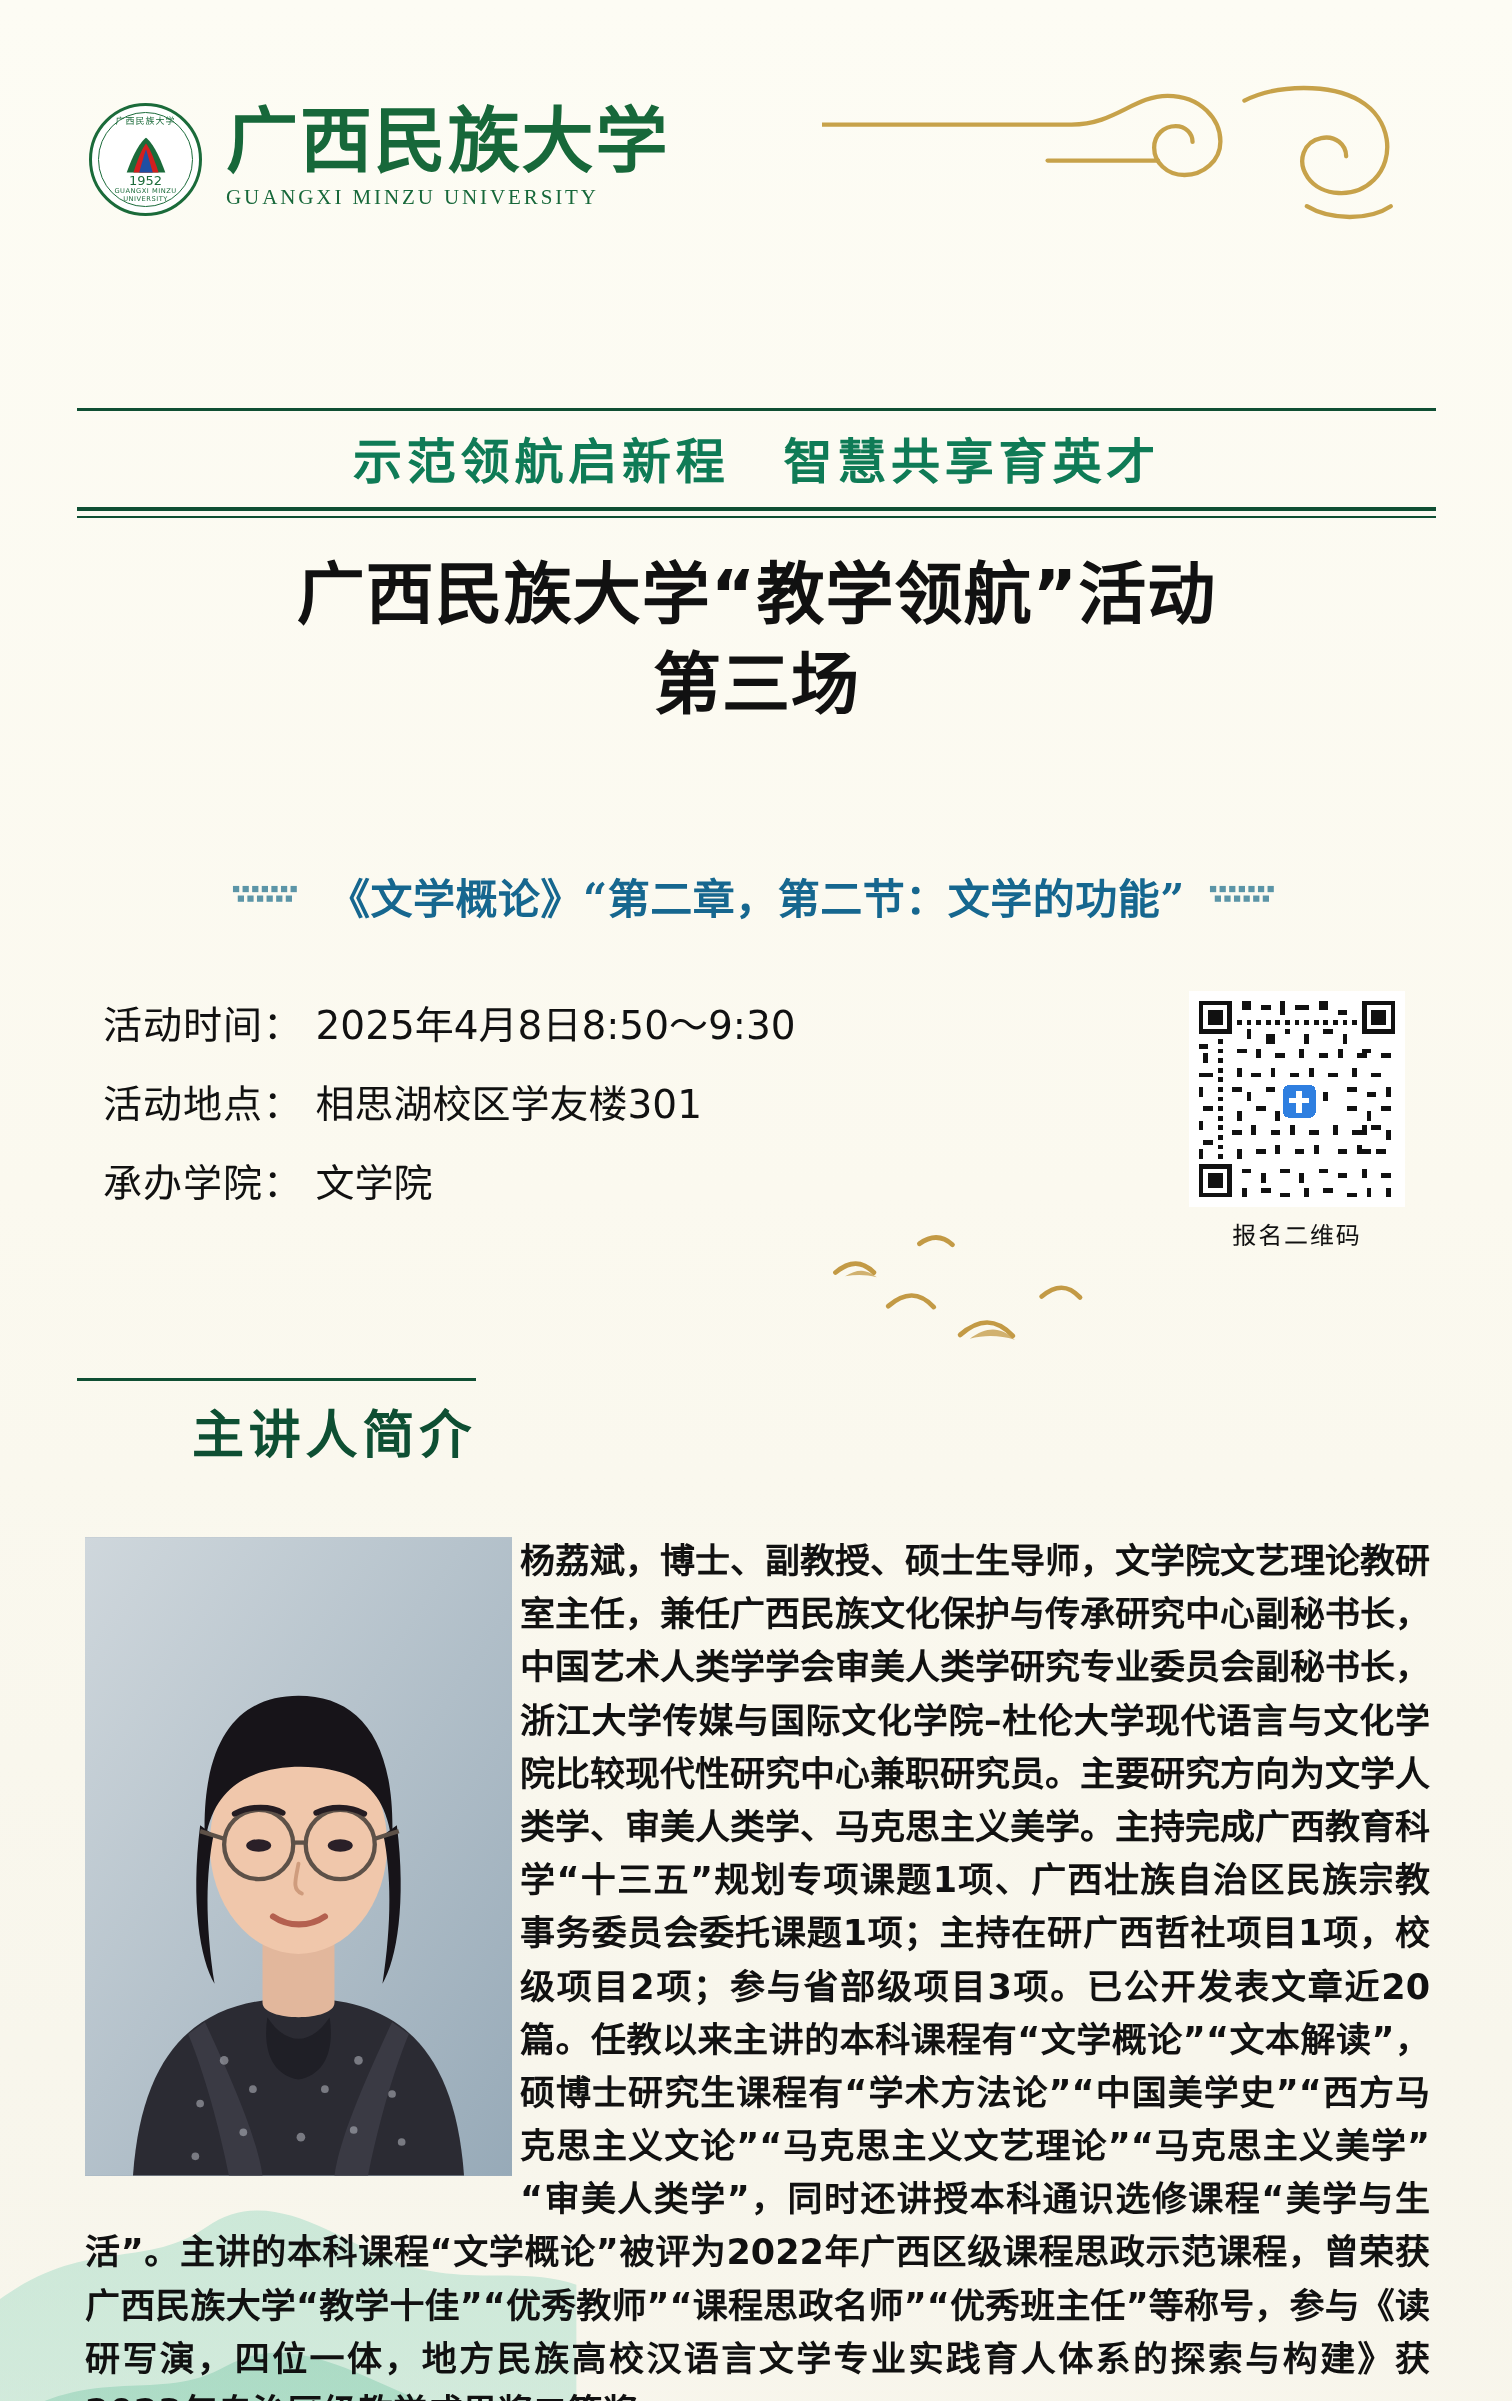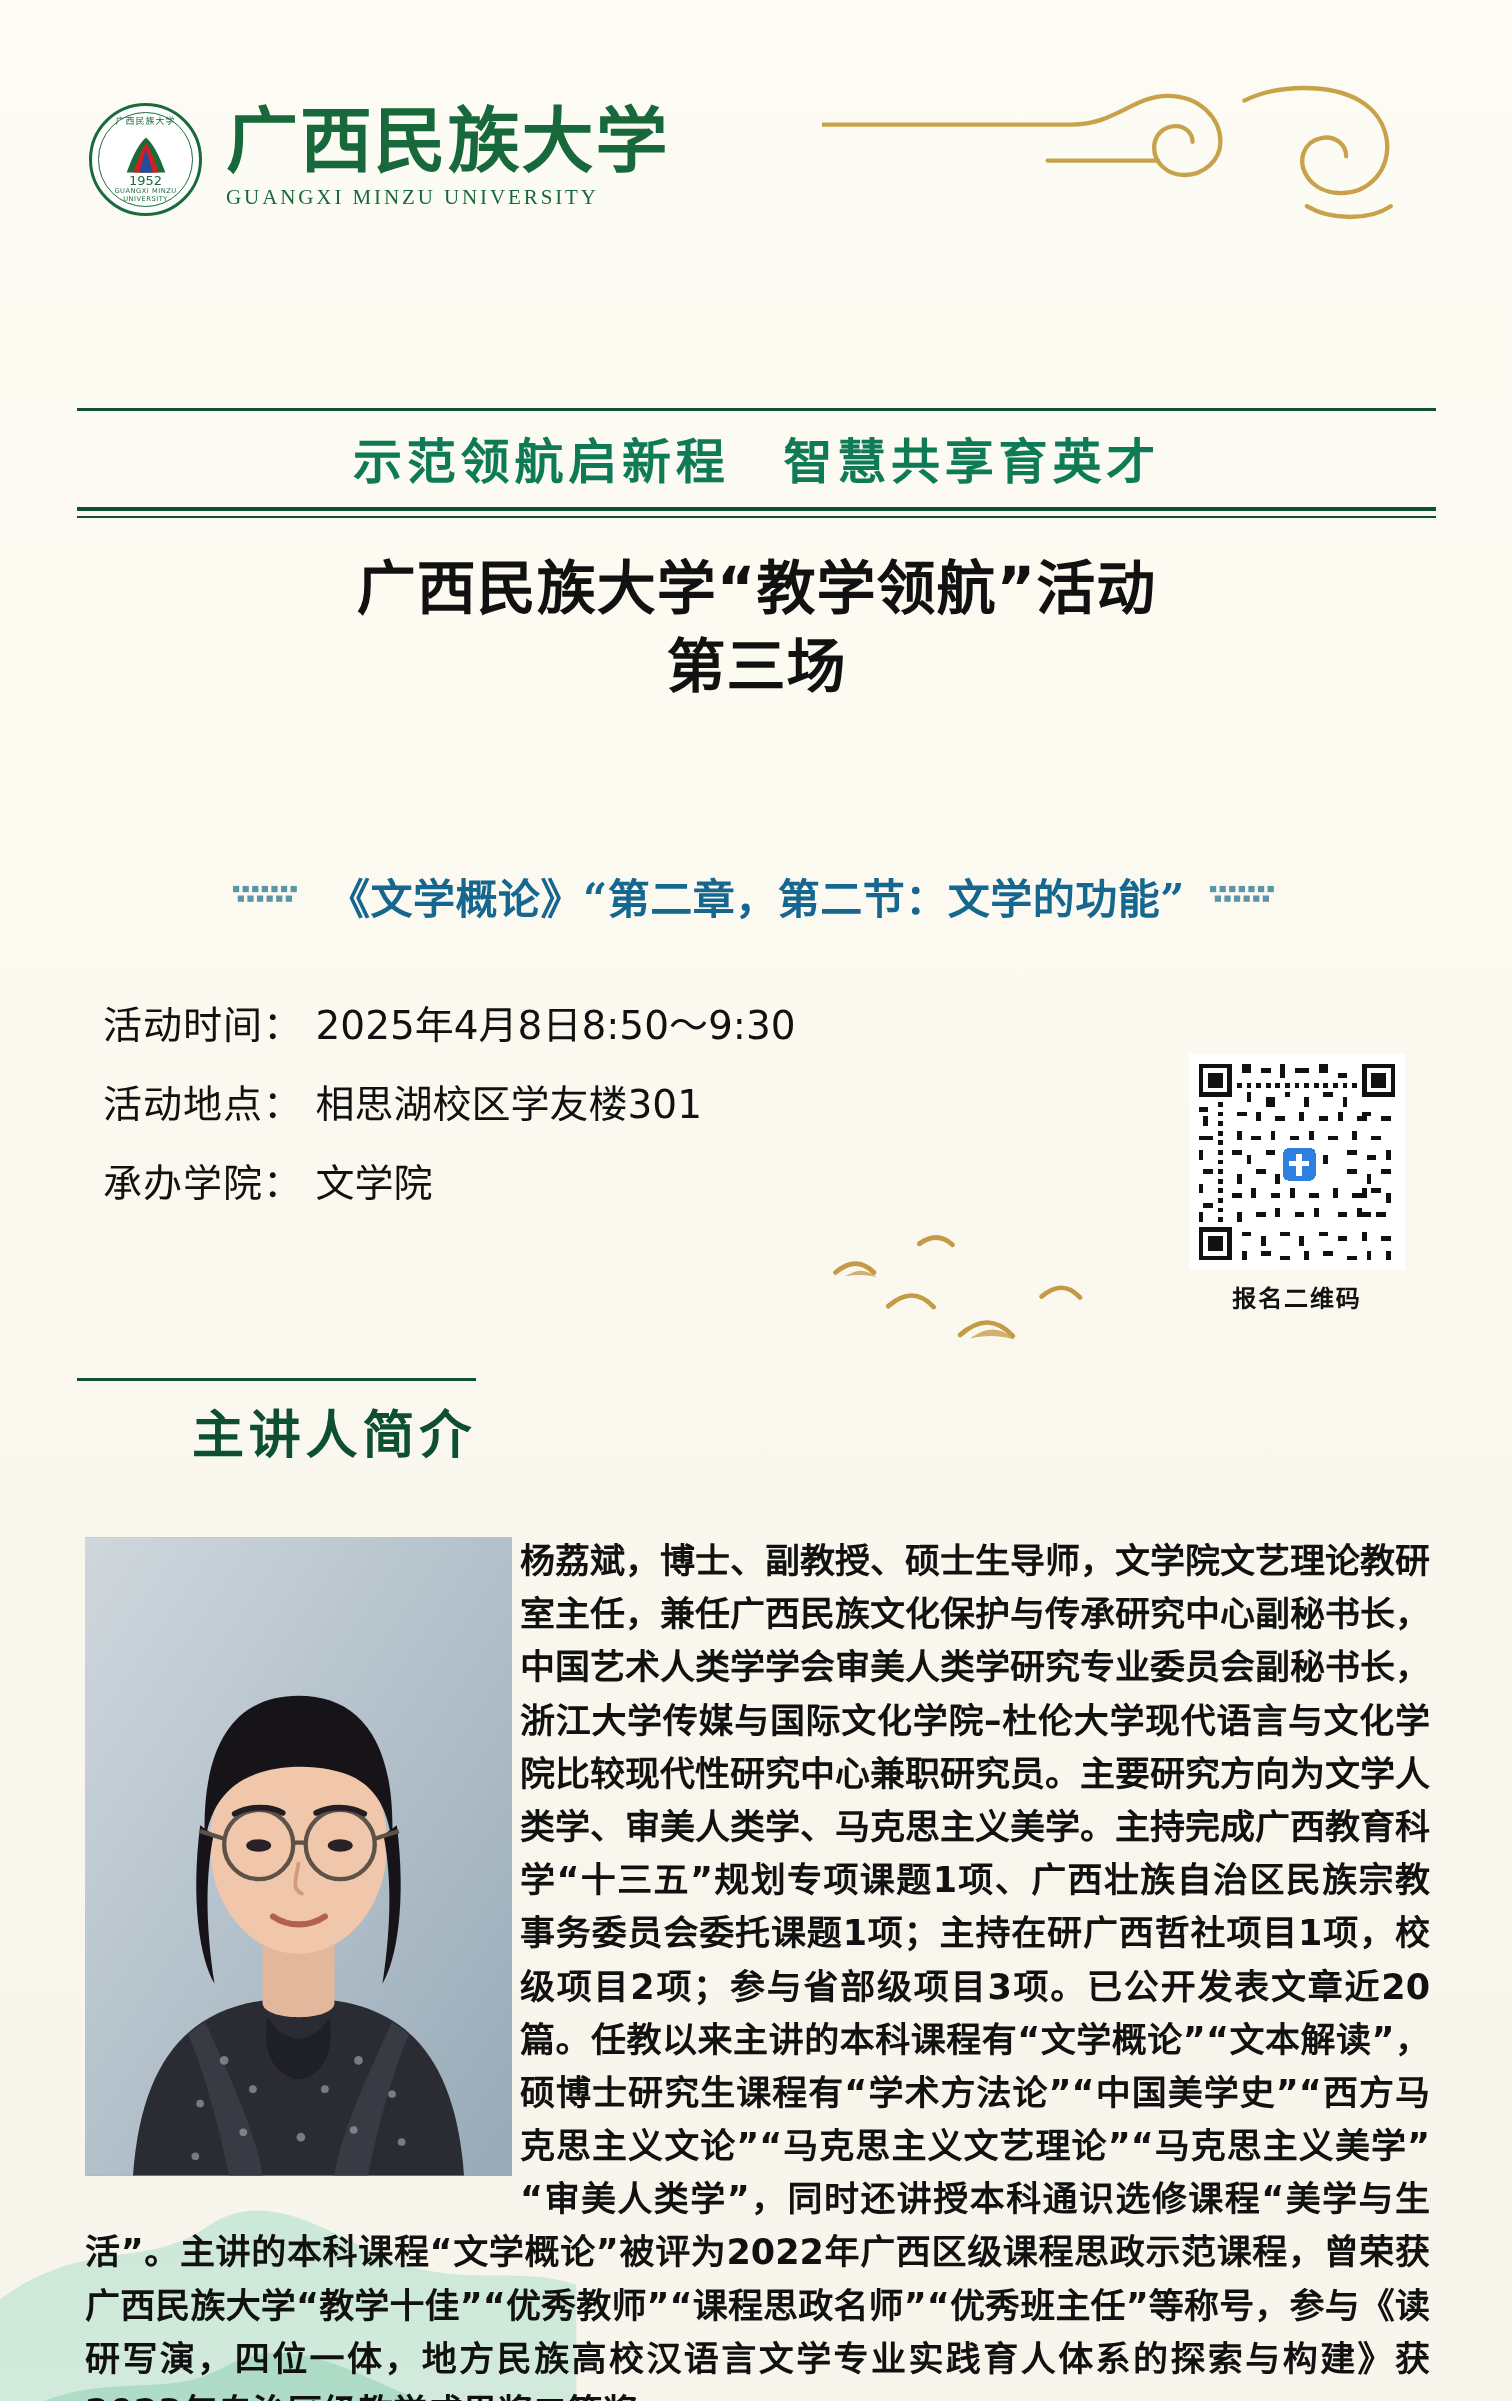--- a/index.html
+++ b/index.html
@@ -139,21 +139,21 @@
 
   
   .main-title {
     position: absolute;
     top: 550px;
     left: 0;
     width: 100%;
     text-align: center;
     color: #111111;
     font-weight: 700;
-    font-size: 59px;
+    font-size: 68px;
     line-height: 1.33;
     letter-spacing: 1px;
     font-family: "DejaVu Sans", sans-serif;
   }
 
   
   .subtitle-row {
     position: absolute;
     top: 865px;
     left: 0;
@@ -191,24 +191,23 @@
     white-space: nowrap;
     font-family: "DejaVu Sans", sans-serif;
     font-weight: 500;
   }
   .info-line .lbl { letter-spacing: 1px; }
   .info-line .val { margin-left: 12.5px; }
 
   
   .qr-box {
     position: absolute;
-    top: 1054px;
+    top: 991px;
     right: 108px;
     width: 216px;
-    font-weight: bold;
   }
   .qr-img {
     width: 216px;
     height: 216px;
     background: #ffffff;
     position: relative;
   }
   .qr-cap {
     margin-top: 8.6px;
     text-align: center;

